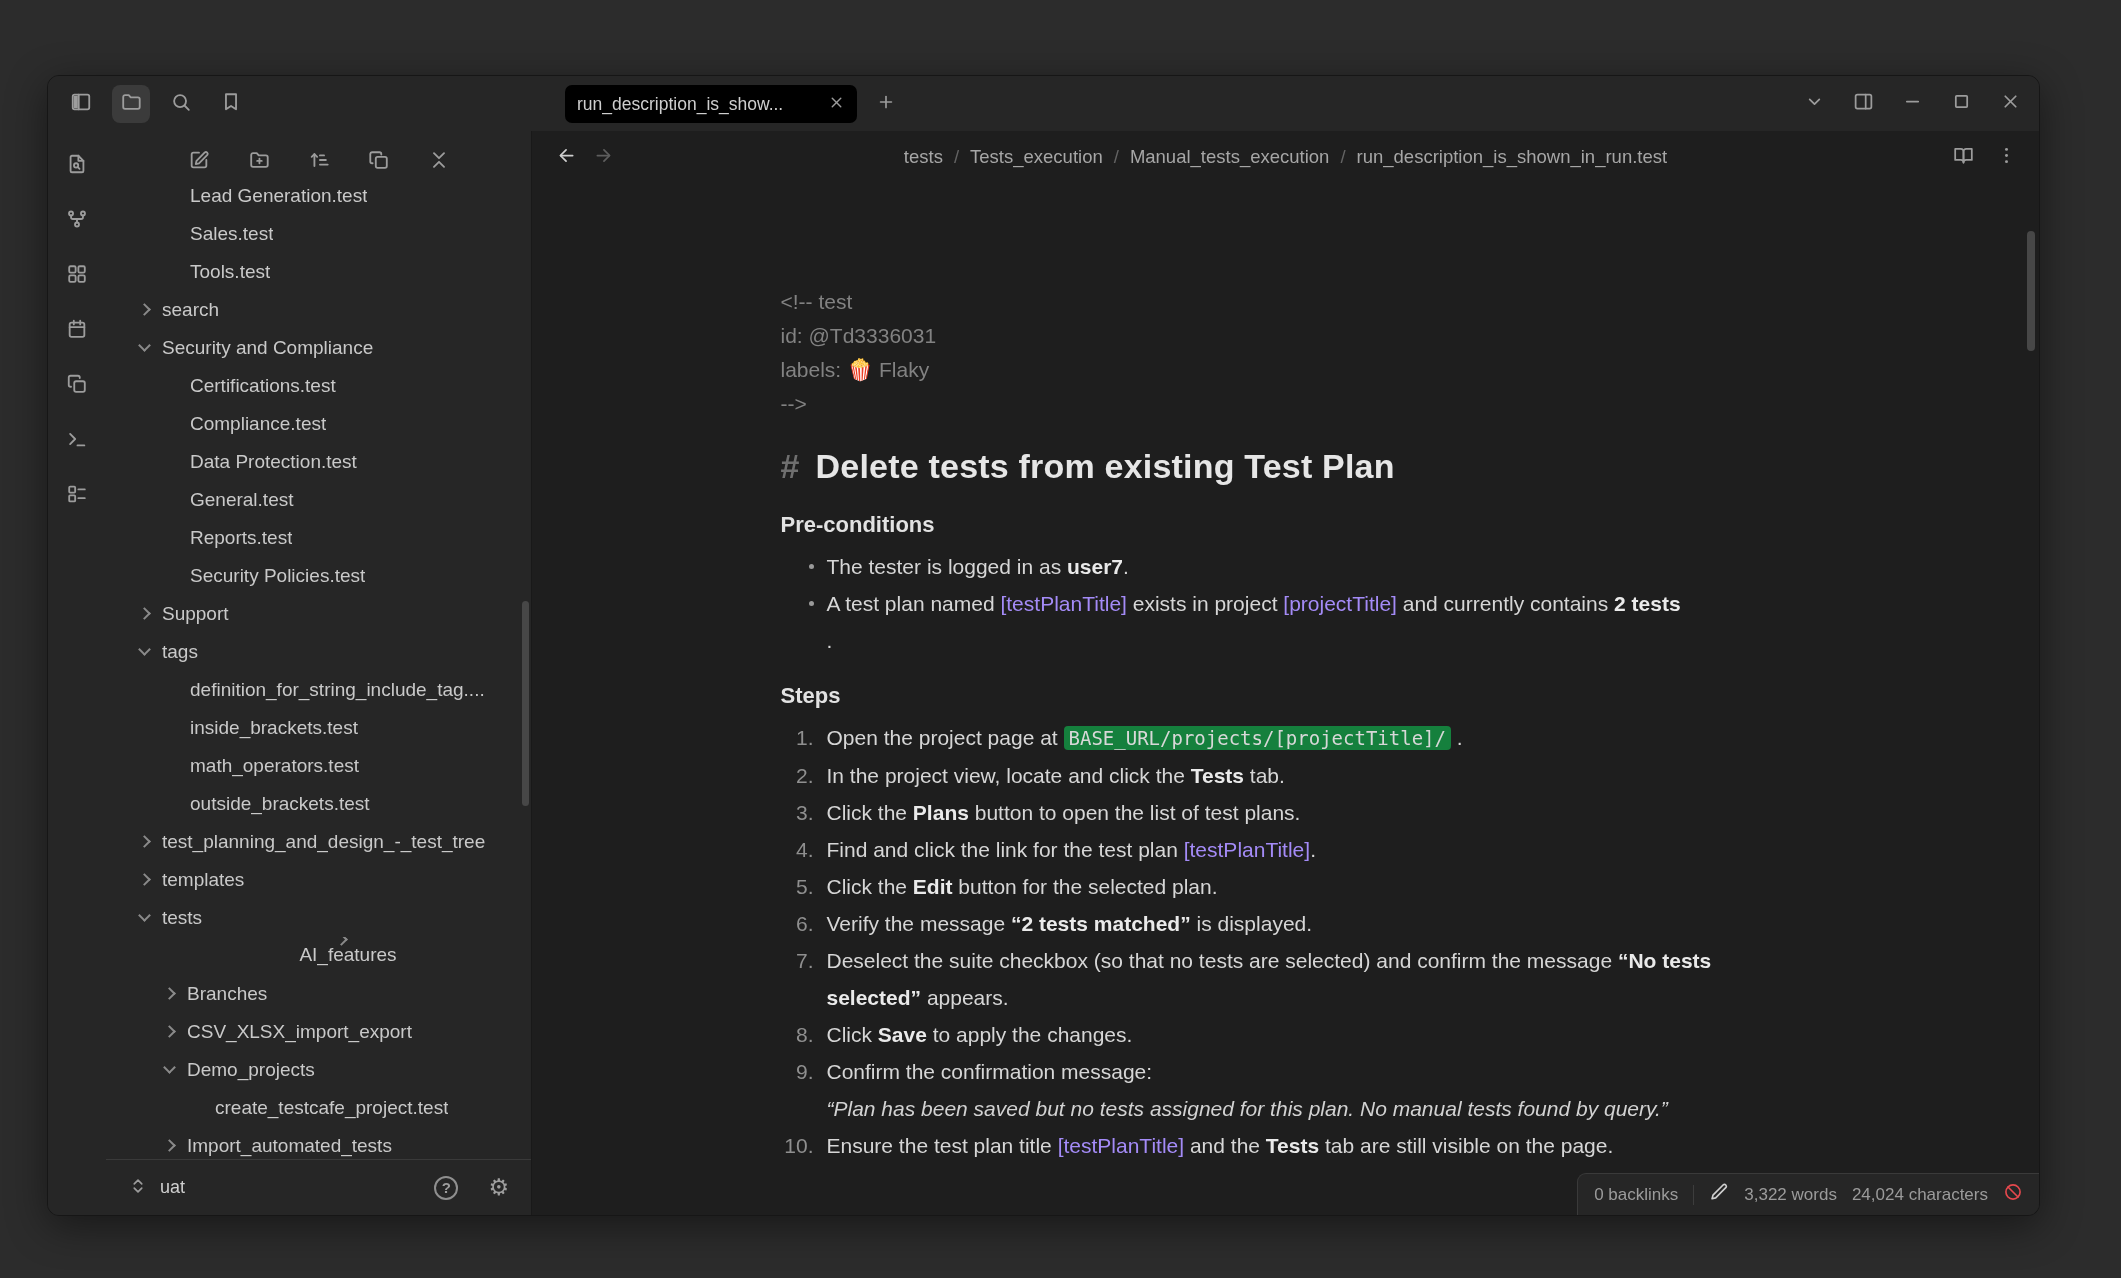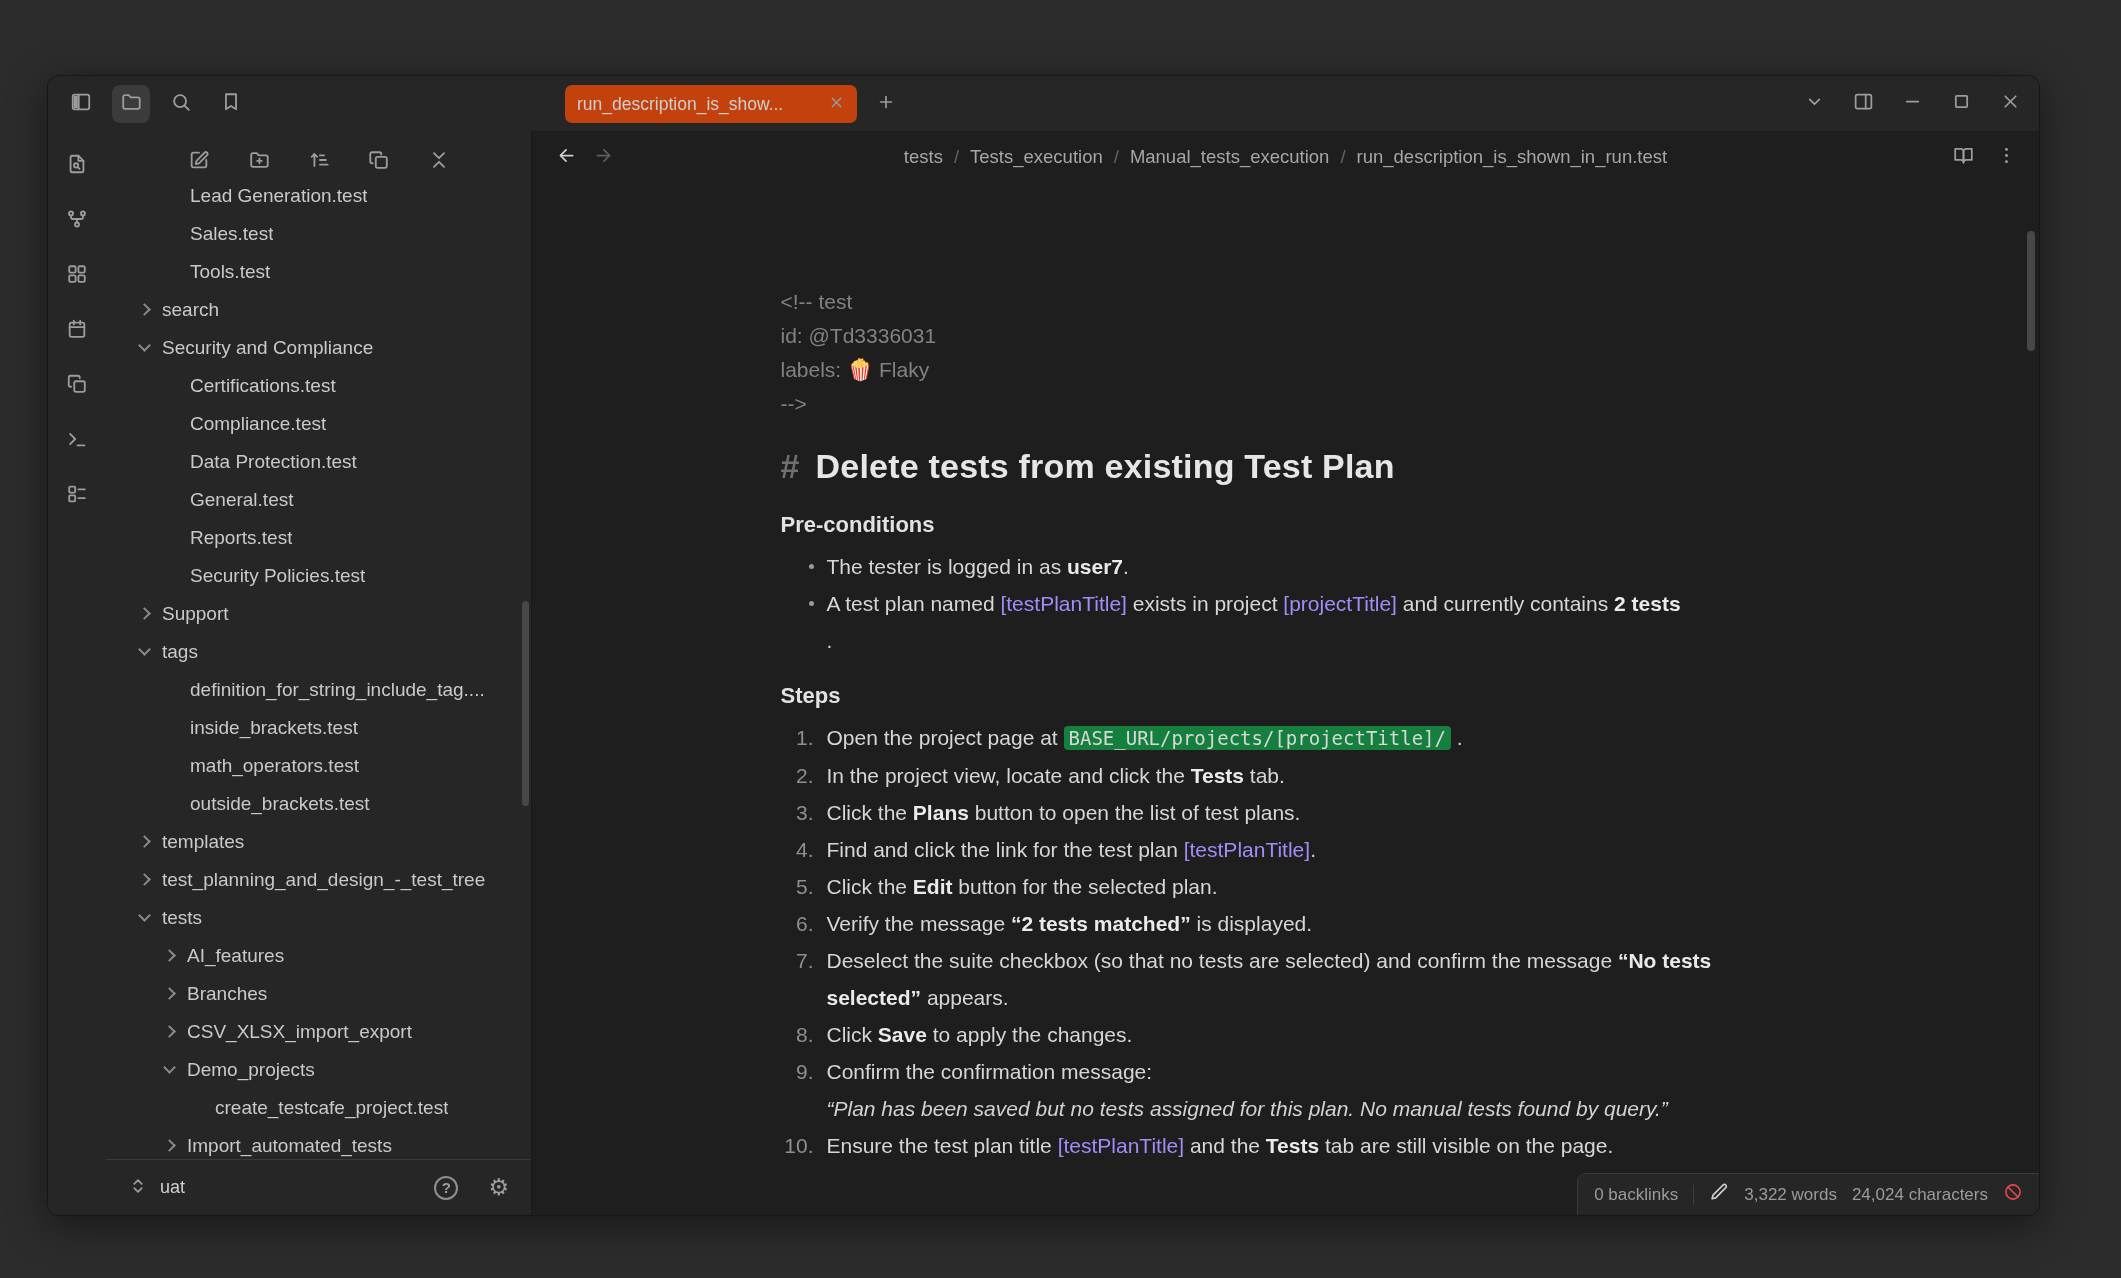--- a/index.html
+++ b/index.html
@@ -13,21 +13,21 @@
   .titlebar{flex:0 0 55px;position:relative;background:#262626;}
   .tb-left{position:absolute;left:14px;top:0;height:55px;display:flex;align-items:center;gap:12px;}
   .icon-btn{width:38px;height:38px;display:flex;align-items:center;justify-content:center;border-radius:8px;}
   .icon-btn.active{background:#3b3b3b;}
   .icon-btn svg{width:22px;height:22px;}
   svg.ic{fill:none;stroke:#9c9c9c;stroke-width:2;stroke-linecap:round;stroke-linejoin:round;}
   svg.ic.dim{stroke:#5e5e5e;}
   svg.ic.bright{stroke:#cfcfcf;}
   svg.ic.red{stroke:#e5484d;}
 
-  .tab{position:absolute;left:517px;top:9px;width:292px;height:38px;background:#c2410c;border-radius:7px;
+  .tab{position:absolute;left:517px;top:9px;width:292px;height:38px;background:#000000;border-radius:7px;
     display:flex;align-items:center;padding:0 12px;gap:21px;}
   .tab-title{flex:1;font-size:17.5px;color:#cfcfcf;white-space:nowrap;overflow:hidden;}
   .tab .icon-sm svg{width:17px;height:17px;}
   .new-tab{position:absolute;left:822px;top:12px;width:32px;height:32px;display:flex;align-items:center;justify-content:center;}
   .new-tab svg{width:20px;height:20px;}
   .tb-right{position:absolute;right:18px;top:0;height:55px;display:flex;align-items:center;gap:28px;}
   .tb-right svg{width:21px;height:21px;}
 
   
   .main-row{flex:1;display:flex;min-height:0;}
@@ -315,31 +315,31 @@
             <span class="tree-label">inside_brackets.test</span>
           </div>
           <div class="tree-row" style="padding-left: 84px;">
             <span class="tree-label">math_operators.test</span>
           </div>
           <div class="tree-row" style="padding-left: 84px;">
             <span class="tree-label">outside_brackets.test</span>
           </div>
           <div class="tree-row" style="padding-left: 34px;">
             <span class="chev"></span>
+            <span class="tree-label">test_planning_and_design_-_test_tree</span>
+          </div>
+          <div class="tree-row" style="padding-left: 34px;">
+            <span class="chev"></span>
             <span class="tree-label">templates</span>
-          </div>
-          <div class="tree-row" style="padding-left: 34px;">
-            <span class="chev"></span>
-            <span class="tree-label">test_planning_and_design_-_test_tree</span>
           </div>
           <div class="tree-row" style="padding-left: 34px;">
             <span class="chev open"></span>
             <span class="tree-label">tests</span>
           </div>
-          <div class="tree-row" style="padding-left: 59px;">
+          <div class="tree-row" style="padding-left: 59px; flex-direction: column;">
             <span class="chev"></span>
             <span class="tree-label">AI_features</span>
           </div>
           <div class="tree-row" style="padding-left: 59px;">
             <span class="chev"></span>
             <span class="tree-label">Branches</span>
           </div>
           <div class="tree-row" style="padding-left: 59px;">
             <span class="chev"></span>
             <span class="tree-label">CSV_XLSX_import_export</span>

